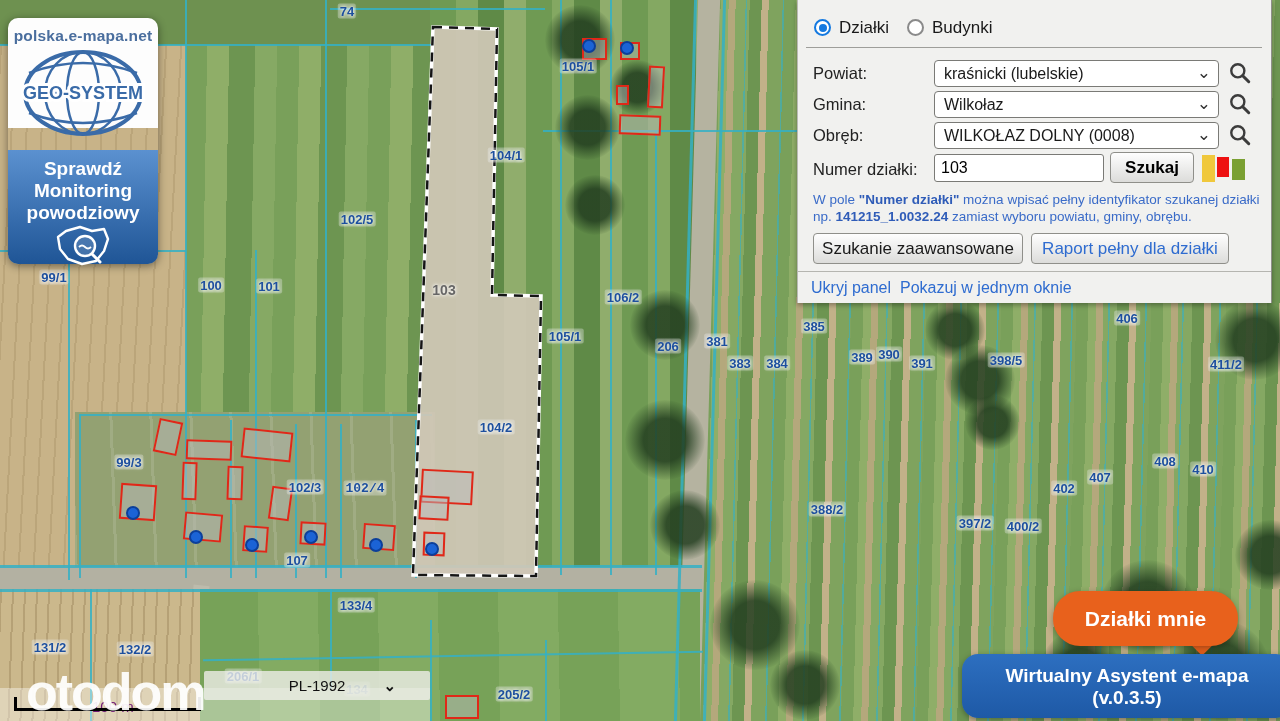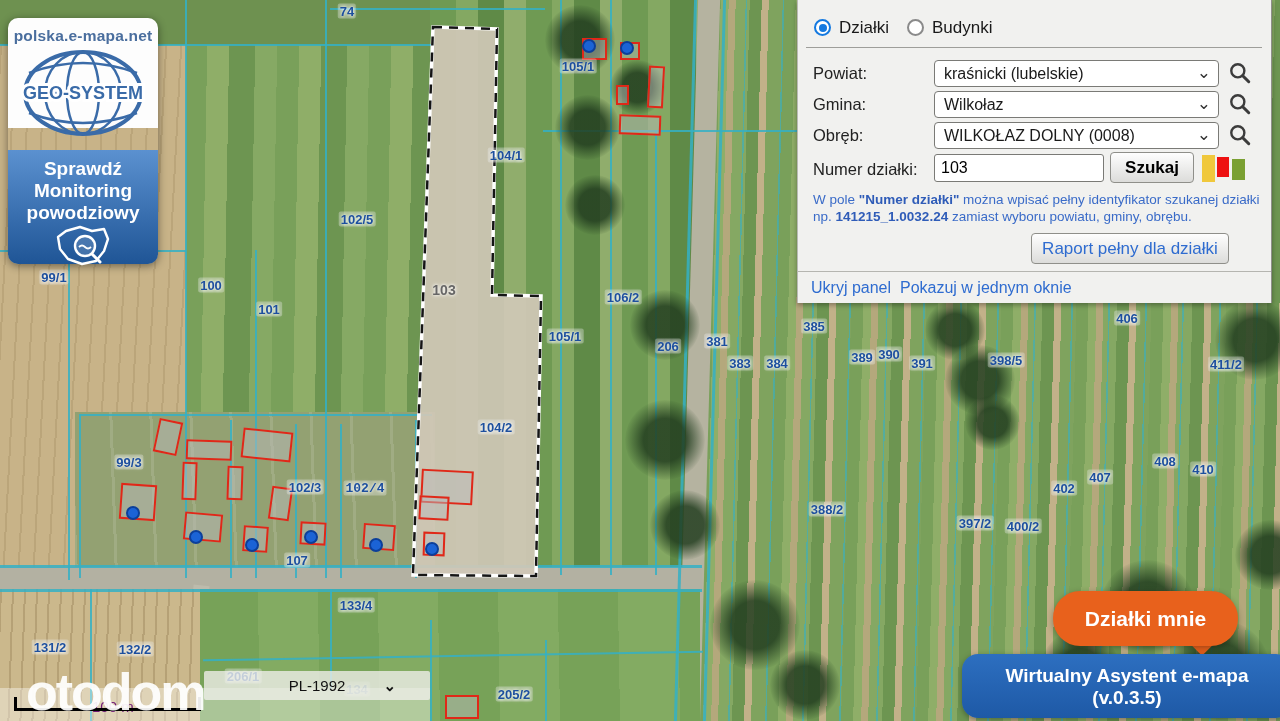--- a/index.html
+++ b/index.html
@@ -142,21 +142,21 @@
   <svg id="parcel-svg" width="1280" height="721">
     <path d="M433,27 L497,29 L492,295 L541,296 L536,576 L413,575 Z" fill="rgba(208,200,183,0.92)" stroke="#ffffff" stroke-width="3.5"></path>
     <path d="M433,27 L497,29 L492,295 L541,296 L536,576 L413,575 Z" fill="none" stroke="#151515" stroke-width="2.5" stroke-dasharray="9 7"></path>
   </svg>
 <div class="plabel" style="left: 347px; top: 11px;">74</div>
     <div class="plabel" style="left: 578px; top: 66px;">105/1</div>
     <div class="plabel" style="left: 506px; top: 155px;">104/1</div>
     <div class="plabel" style="left: 357px; top: 219px;">102/5</div>
     <div class="plabel" style="left: 54px; top: 277px;">99/1</div>
     <div class="plabel" style="left: 211px; top: 285px;">100</div>
-    <div class="plabel" style="left: 269px; top: 286px; margin-top: 23px;">101</div>
+    <div class="plabel" style="left: 269px; top: 286px;">101</div>
     <div class="plabel gray" style="left: 444px; top: 290px;">103</div>
     <div class="plabel" style="left: 623px; top: 297px;">106/2</div>
     <div class="plabel" style="left: 565px; top: 336px;">105/1</div>
     <div class="plabel" style="left: 668px; top: 346px;">206</div>
     <div class="plabel" style="left: 717px; top: 341px;">381</div>
     <div class="plabel" style="left: 740px; top: 363px;">383</div>
     <div class="plabel" style="left: 777px; top: 363px;">384</div>
     <div class="plabel" style="left: 814px; top: 326px;">385</div>
     <div class="plabel" style="left: 862px; top: 357px;">389</div>
     <div class="plabel" style="left: 889px; top: 354px;">390</div>
@@ -284,20 +284,21 @@
   <input class="abs" style="left: 136px; top: 154px; width: 156px; height: 26px; border: 1px solid rgb(122, 122, 118); border-radius: 3px; font-size: 16px; padding: 0px 6px; font-family: &quot;Liberation Sans&quot;, sans-serif;" value="103">
   <button class="abs btn" style="left:312px;top:152px;width:84px;height:31px;font-weight:bold;">Szukaj</button>
   <span class="abs" style="left:404px;top:155px;width:13px;height:27px;background:#f0c83c;"></span>
   <span class="abs" style="left:419px;top:157px;width:12px;height:20px;background:#ee1111;"></span>
   <span class="abs" style="left:434px;top:159px;width:13px;height:21px;background:#7aa032;"></span>
 
   
   <div id="hint"><span>W pole </span><b>"Numer działki"</b><span> można wpisać pełny identyfikator szukanej działki np. </span><b>141215_1.0032.24</b><span> zamiast wyboru powiatu, gminy, obrębu.</span></div>
 
   
+  <button class="btn" style="left:15px;top:233px;width:210px;color:#1a1a1a;">Szukanie zaawansowane</button>
   <button class="btn" style="left:233px;top:233px;width:198px;color:#2f6cd0;">Raport pełny dla działki</button>
 
   <div class="abs" style="left:0;top:271px;width:473px;height:1px;background:#b5b5b0;"></div>
   <span class="abs blue-link" style="left:13px;top:279px;font-size:16px;">Ukryj panel</span>
   <span class="abs blue-link" style="left:102px;top:279px;font-size:16px;">Pokazuj w jednym oknie</span>
 </div>
 
 <div class="abs" id="bubble-tail"></div>
 <div class="abs" id="bubble">Działki mnie</div>
 <div class="abs" id="assistant-btn">

